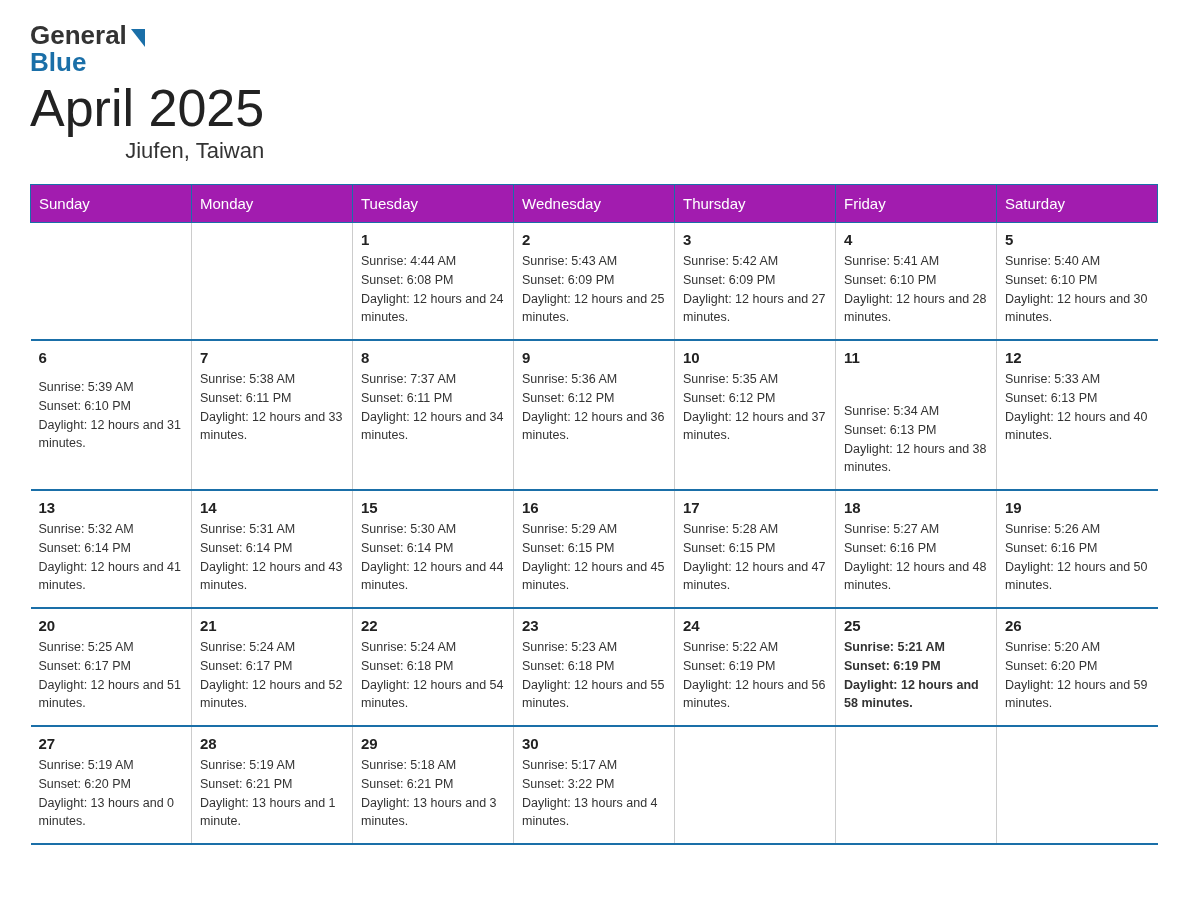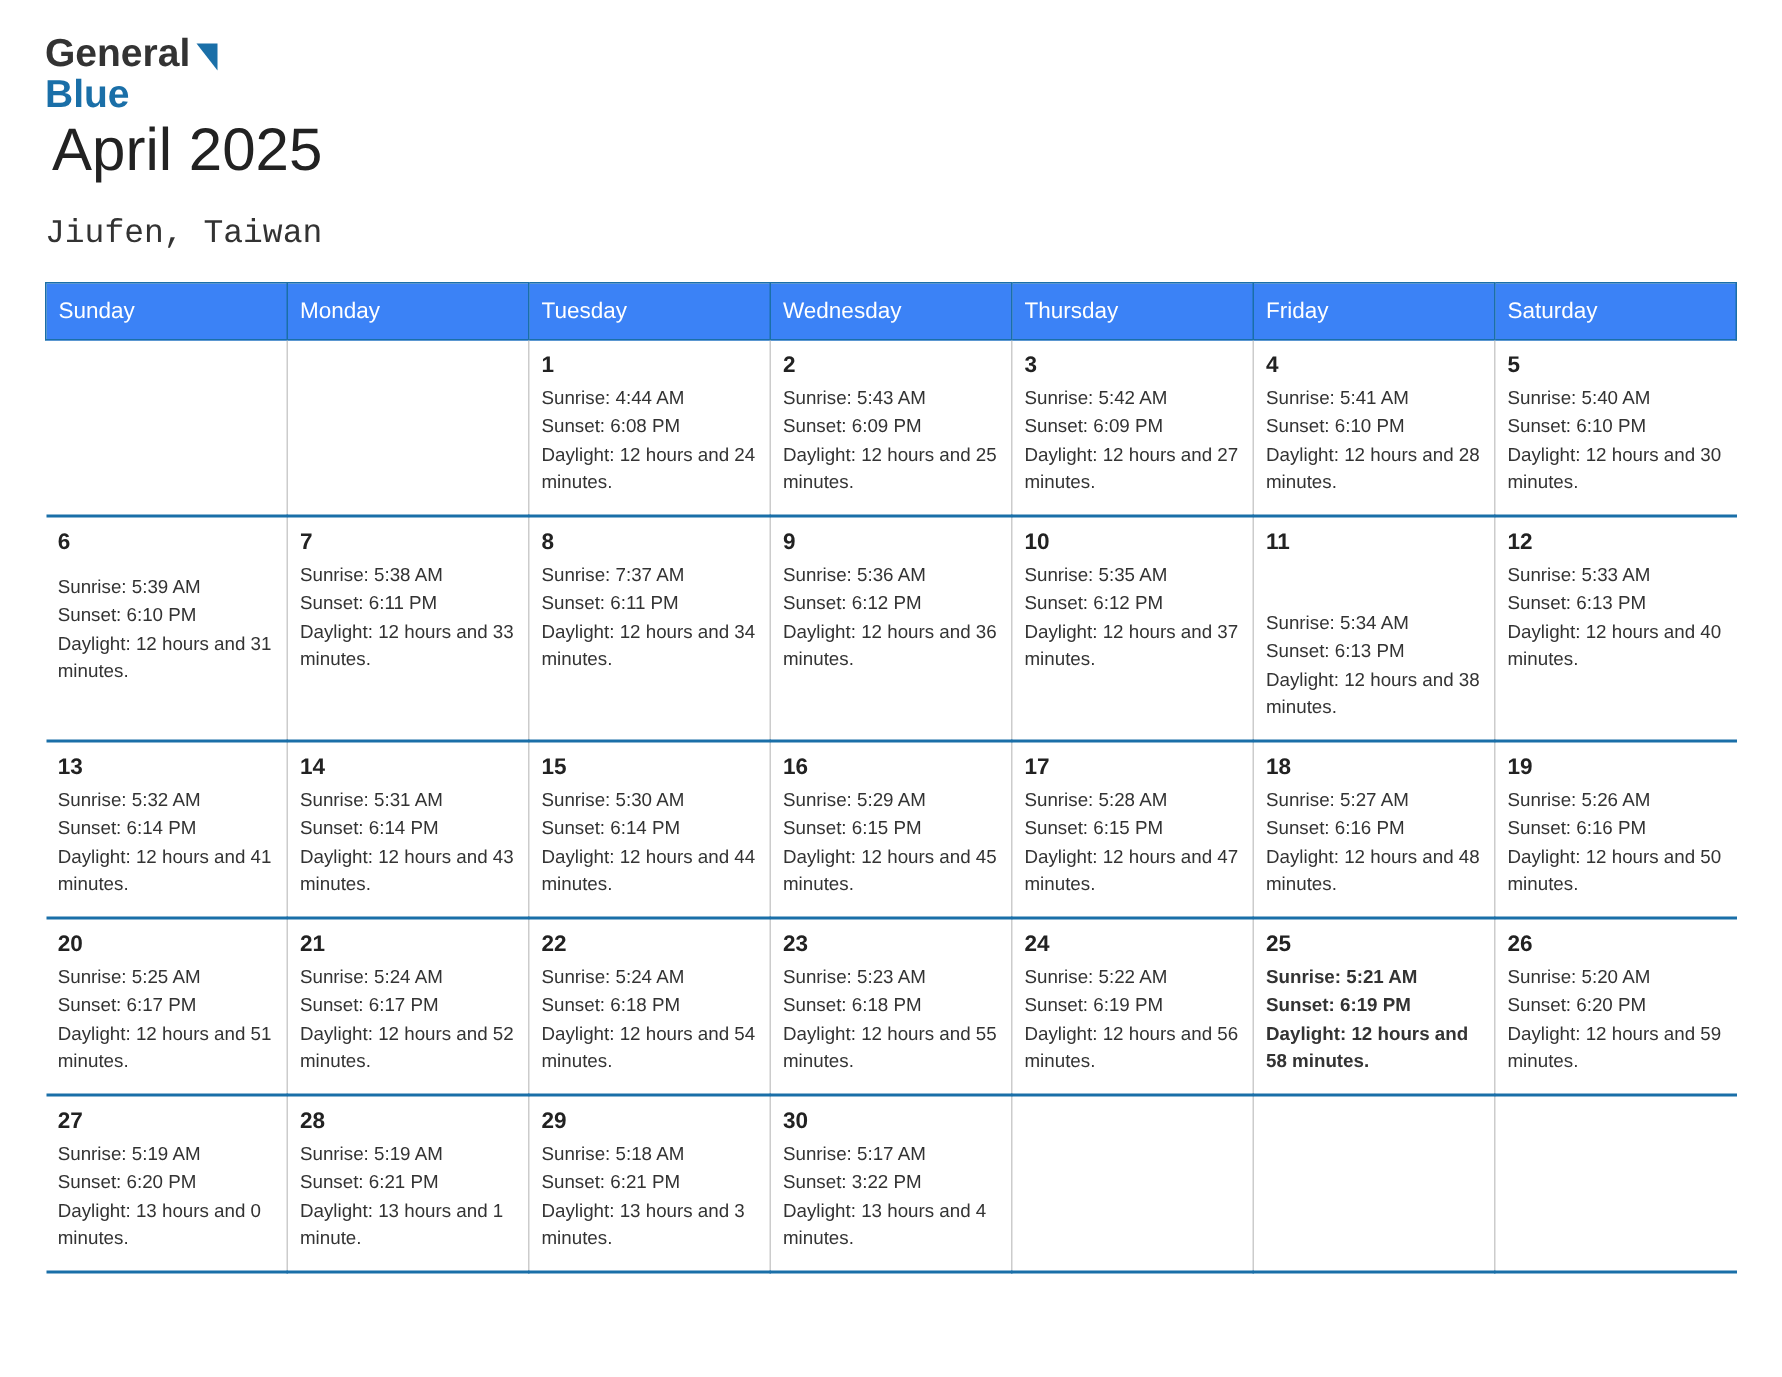--- a/index.html
+++ b/index.html
@@ -43,38 +43,37 @@
     .logo-blue {
       font-size: 26px;
       font-weight: bold;
       color: #1a6fa8;
       margin-top: -4px;
     }
     .title-section {
       text-align: right;
     }
     .month-title {
-      font-size: 40px;
+      font-size: 52px;
       font-weight: normal;
       color: #222;
       text-align: right;
     }
     .location {
       font-size: 22px;
       color: #333;
-      margin-top: 20px;
-      font-family: Liberation Mono, monospace;
+      margin-top: 0;
     }
     table {
       width: 100%;
       border-collapse: collapse;
       table-layout: fixed;
     }
     thead tr {
-      background-color: #3b82f6;
+      background-color: #a21caf;
     }
     thead th {
       color: #fff;
       font-size: 15px;
       font-weight: normal;
       padding: 10px 8px;
       text-align: left;
       border: 1px solid #1a6fa8;
     }
     tbody tr {

